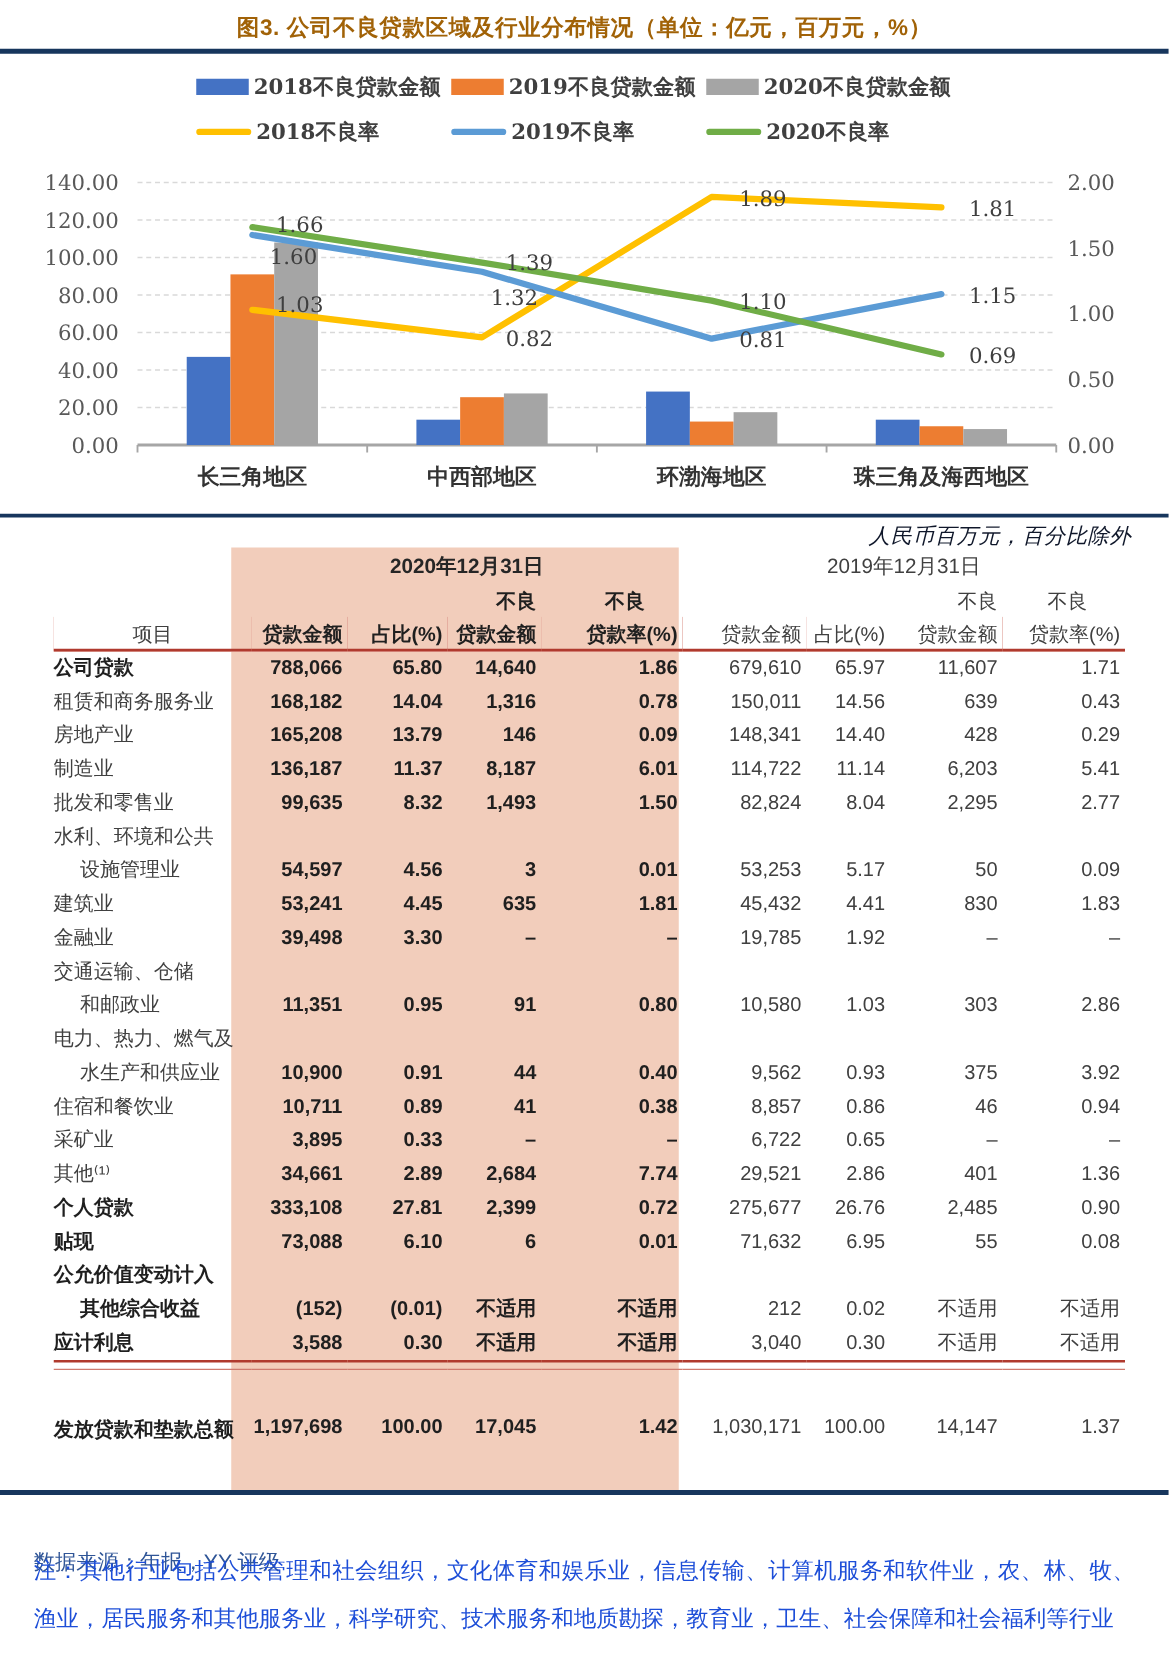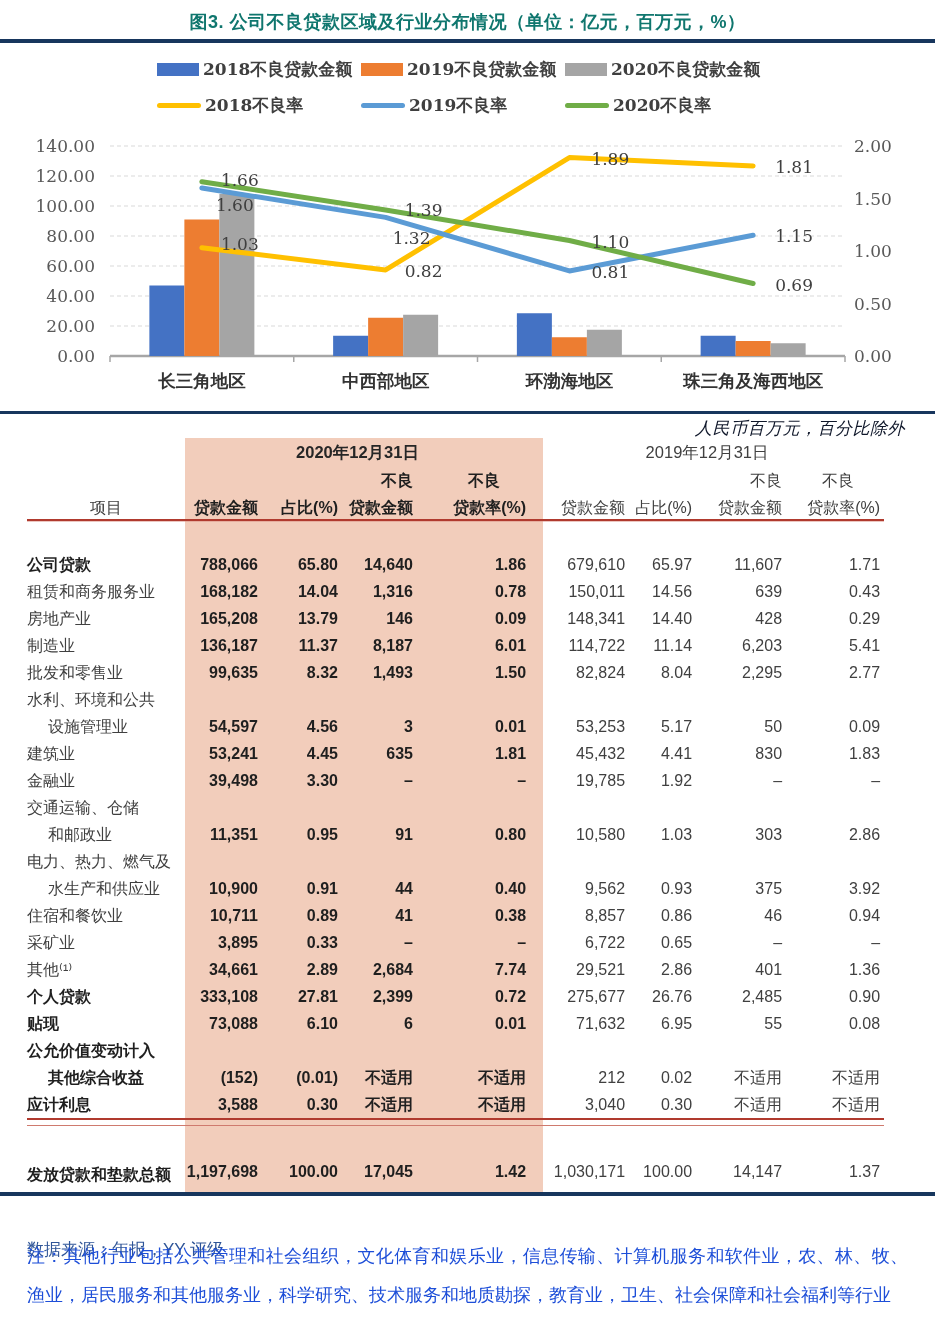--- a/index.html
+++ b/index.html
@@ -6,21 +6,21 @@
   html,body { background:#ffffff; }
   body {
     width:935px; height:1341px; position:relative; overflow:hidden;
     font-family:"Liberation Sans","DejaVu Sans",sans-serif; color:#404040;
   }
   .abs { position:absolute; }
 
   
   .fig-title {
     top:10px; left:0; width:935px; text-align:center;
-    font-size:18px; font-weight:bold; color:#0f766e; letter-spacing:.5px;
+    font-size:18px; font-weight:bold; color:#a16207; letter-spacing:.5px;
   }
   .rule-navy { left:0; width:935px; height:3.5px; background:#17365d; }
 
   
   .legend {
     top:58px; left:157px; width:630px;
     display:grid; grid-template-columns:repeat(3,204px); row-gap:14px;
   }
   .leg-item { display:flex; align-items:center; height:22px; }
   .sw { display:inline-block; margin-right:4px; flex:none; }
@@ -37,32 +37,32 @@
   svg text.dlab { font-family:"DejaVu Serif","Liberation Serif",serif; font-size:17px; fill:#3f3f3f; }
   svg text.cat  { font-family:"DejaVu Serif","Liberation Serif",serif; font-size:17.5px; font-weight:bold; fill:#333333; }
 
   
   .units-note {
     top:417px; right:30px; font-style:italic; font-size:17px; color:#0f172a;
     font-family:"Liberation Serif","DejaVu Serif",serif; letter-spacing:.5px;
   }
   .hl-band { top:438px; left:185px; width:358px; height:754px; background:#f2cdbb; }
   .tbl-wrap { top:438px; left:27px; width:881px; }
-  table { border-collapse:collapse; table-layout:fixed; width:857px; position:relative; z-index:1; }
+  table { border-collapse:collapse; table-layout:fixed; width:857px; position:relative; z-index:1;margin-left:16px; }
   th, td { font-size:16px; font-weight:normal; color:#404040; padding:0; vertical-align:bottom; }
   .num { text-align:right; padding-right:4px; }
   .pr-wide { padding-right:30px; }
   tr.grp th { height:30px; font-size:16.5px; text-align:center; vertical-align:middle; }
   tr.grp th.g2020 { font-weight:bold; color:#262626; }
   tr.npl th { height:24px; }
   tr.cols th { height:28px; border-bottom:2.5px solid #b03a2e; box-shadow:0 1.5px 0 #d98f84; }
   th.b, td.b { font-weight:bold; color:#1f1f1f; }
   th.item { text-align:center; }
   tbody td { height:27px; line-height:27px; }
-  tbody tr.first td { padding-top:30px; }
+  tbody tr.first td { }
   td.item { text-align:left; line-height:27px; }
   td.item div { height:27px; }
   td.item .line2 { padding-left:21px; }
   tr.redsep td { height:6px; line-height:6px; border-top:2px solid #b03a2e; border-bottom:1px solid #cf7a6e; }
   tr.spacer td { height:32px; line-height:32px; }
   tr.total td { height:30px; line-height:30px; }
 
   .rule-navy-bottom { top:1192px; }
 
   

